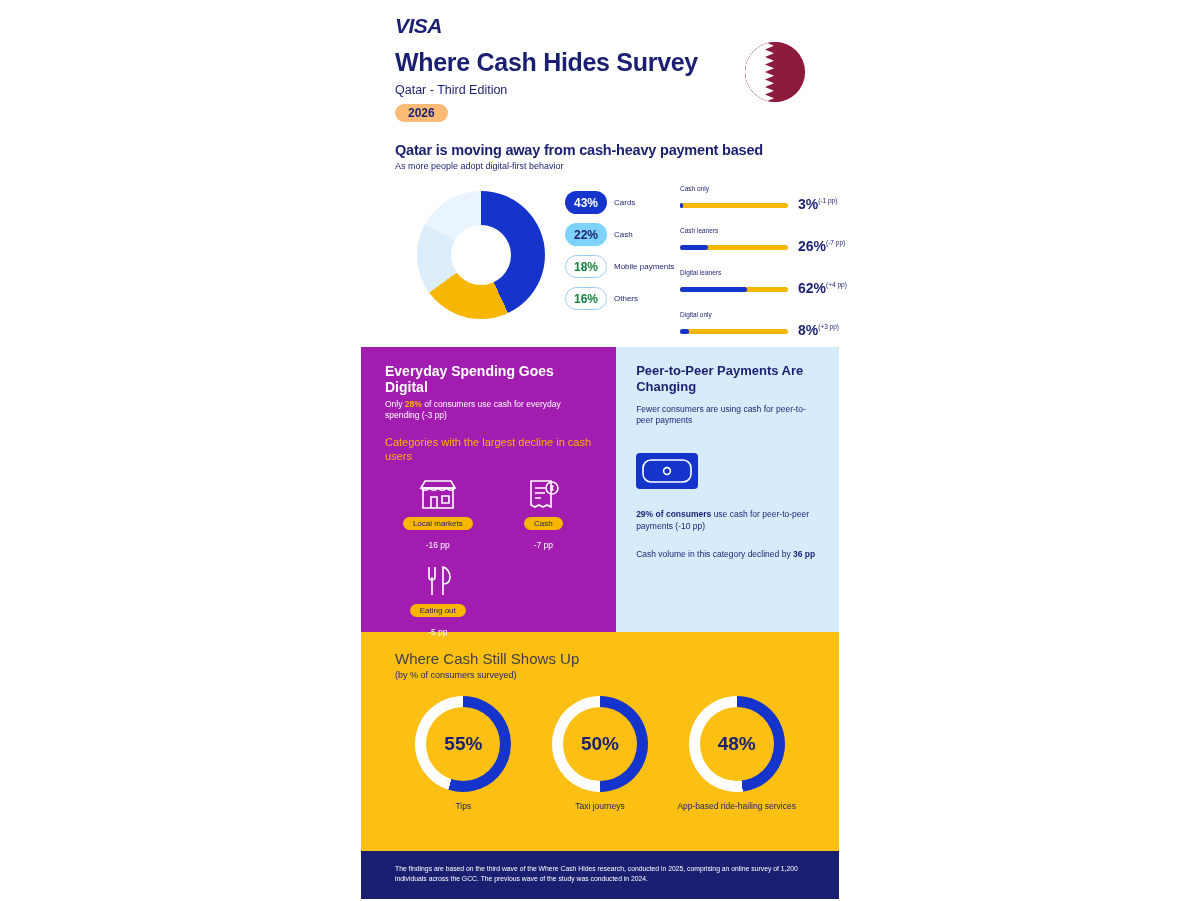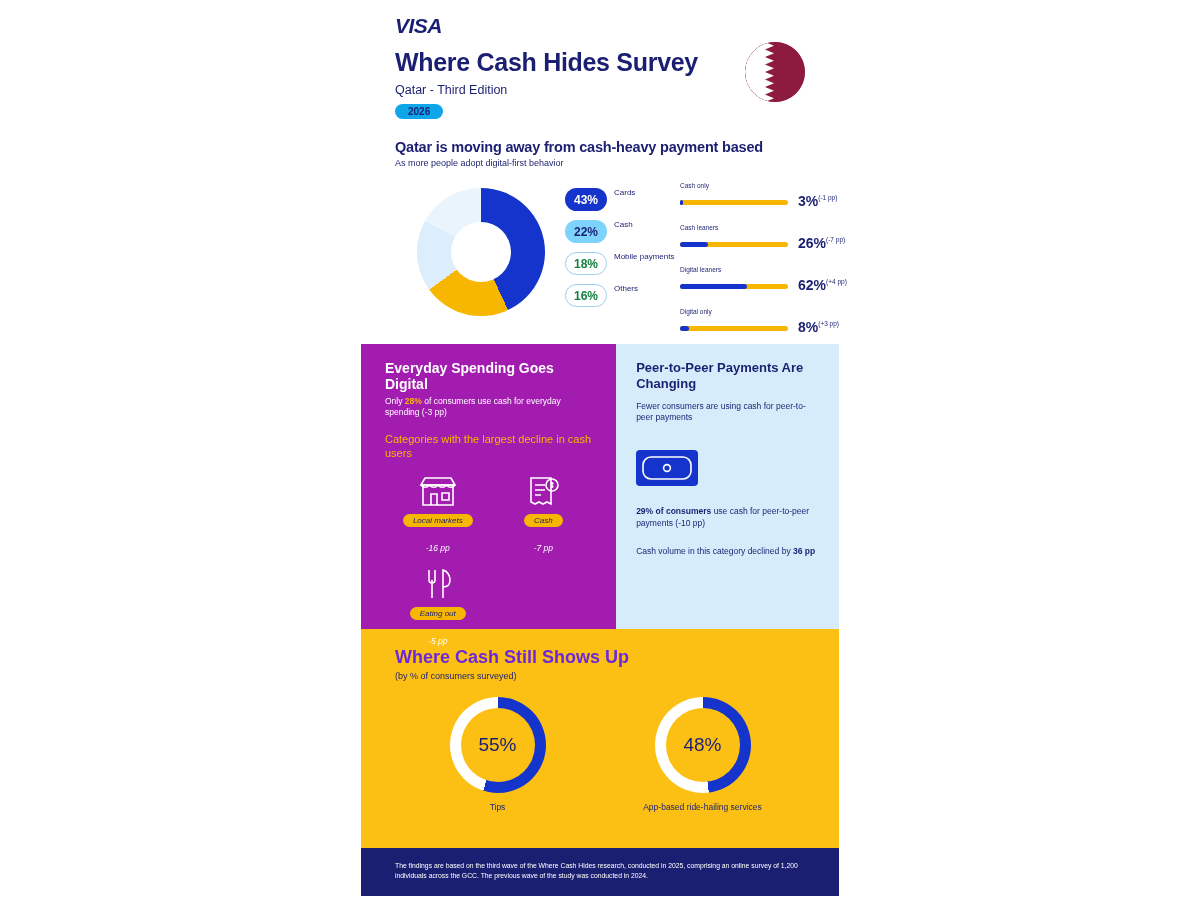--- a/index.html
+++ b/index.html
@@ -37,25 +37,25 @@
   }
   .subtitle {
     margin-top: 6px;
     font-size: 12.5px;
     color: #1a1f71;
     font-weight: normal;
   }
   .year-pill {
     display: inline-block;
     margin-top: 7px;
-    background: #0ea5e9;
+    background: #fdba74;
     color: #1a1f71;
     border-radius: 10px;
     padding: 2px 13px;
-    font-size: 10px;
+    font-size: 12px;
     font-weight: bold;
   }
   .flag {
     position: absolute;
     right: 34px; top: 42px;
     width: 60px; height: 60px;
     border-radius: 50%;
     overflow: hidden;
     background: #8d1b3d;
   }
@@ -92,21 +92,21 @@
   }
   .donut::after {
     content:"";
     position:absolute; left:34px; top:34px;
     width:60px; height:60px; border-radius:50%;
     background:#ffffff;
   }
 
   
   .legend { position: absolute; left: 170px; top: 6px; width: 110px; }
-  .legend-item { display: flex; margin-bottom: 9px; }
+  .legend-item { display: flex; align-items: center; margin-bottom: 9px; }
   .legend-pill {
     width: 42px; height: 23px; border-radius: 12px;
     display: flex; align-items: center; justify-content: center;
     font-size: 12px; font-weight: bold; color: #15803d;
     flex: 0 0 auto;
   }
   .pill-cards { background: #1434cb; color: #ffffff; }
   .pill-cash { background: #7dd3fc; color: #1a1f71; }
   .pill-mobile { background: #ffffff; border: 1.5px solid #9fcdf0; }
   .pill-others { background: #ffffff; border: 1.5px solid #9fcdf0; }
@@ -146,59 +146,58 @@
   .sec2-left .lead { margin-top: 4px; font-size: 8.5px; line-height: 1.35; }
   .lead .hl { color: #f7b600; font-weight: bold; }
   .sec2-left h4 {
     margin-top: 14px; font-size: 11px; font-weight: normal; color: #f7b600;
     line-height: 1.25;
   }
   .cat-grid {
     margin-top: 12px;
     display: grid; grid-template-columns: 1fr 1fr;
     row-gap: 12px;
-    font-style: italic;
   }
   .cat { text-align: center; }
   .cat .ico { height: 36px; display: flex; align-items: flex-end; justify-content: center; }
   .cat .pill {
     display: inline-block; margin-top: 6px;
     background: #f7b600; color: #1a1f71;
     border-radius: 9px; padding: 2px 10px;
     font-size: 8px; font-weight: normal;
   }
-  .cat .pp { margin-top: 16px; font-size: 8.5px; color: #ffffff; }
+  .cat .pp { margin-top: 10px; font-size: 8.5px; color: #ffffff; }
 
   .sec2-right {
     width: 239px; background: #d6ecfb; color: #1a1f71;
     padding: 16px 22px 0 20px;
   }
   .sec2-right h3 { font-size: 13px; font-weight: bold; line-height: 1.25; }
   .sec2-right .p { margin-top: 8px; font-size: 8.5px; line-height: 1.4; }
   .money-icon { margin-top: 26px; }
   .sec2-right .stat { margin-top: 16px; font-size: 8.5px; line-height: 1.4; }
   .sec2-right .stat b { font-weight: bold; }
 
   
   .sec3 {
     background: #fcc015; padding: 18px 0 0 34px; height: 219px;
   }
-  .sec3 h3 { font-size: 18px; font-weight: bold; color: #6d28d9; }
+  .sec3 h3 { font-size: 15px; font-weight: normal; color: #404040; }
   .sec3 .sub { margin-top: 3px; font-size: 9px; color: #1a1f71; }
   .rings { display: flex; margin-top: 16px; padding-right: 34px; justify-content: space-around; }
   .ring-item { text-align: center; width: 140px; }
   .ring {
     position: relative; width: 96px; height: 96px; margin: 0 auto;
     border-radius: 50%;
   }
   .ring .inner {
     position: absolute; left: 11px; top: 11px; width: 74px; height: 74px;
     border-radius: 50%; background: #fcc015;
     display: flex; align-items: center; justify-content: center;
-    font-size: 19px; font-weight: normal; color: #1a1f71;
+    font-size: 19px; font-weight: bold; color: #1a1f71;
   }
   .ring-label {
     margin-top: 9px; font-size: 8.5px; line-height: 1.3; color: #1a1f71;
   }
 
   
   .footer {
     background: #1a1f71; color: #ffffff;
     padding: 13px 34px; height: 48px;
     font-size: 6.8px; line-height: 1.5;
@@ -375,20 +374,26 @@
       <div class="sub">(by % of consumers surveyed)</div>
       <div class="rings">
 
         <div class="ring-item">
           <div class="ring" style="background: conic-gradient(#1434cb 0deg 198deg, #ffffff 198deg 360deg);">
             <div class="inner">55%</div>
           </div>
           <div class="ring-label">Tips</div>
         </div>
 
+        <div class="ring-item">
+          <div class="ring" style="background: conic-gradient(#1434cb 0deg 180deg, #ffffff 180deg 360deg);">
+            <div class="inner">50%</div>
+          </div>
+          <div class="ring-label">Taxi journeys</div>
+        </div>
 
         <div class="ring-item">
           <div class="ring" style="background: conic-gradient(#1434cb 0deg 173deg, #ffffff 173deg 360deg);">
             <div class="inner">48%</div>
           </div>
           <div class="ring-label">App-based ride-hailing services</div>
         </div>
 
       </div>
     </div>

